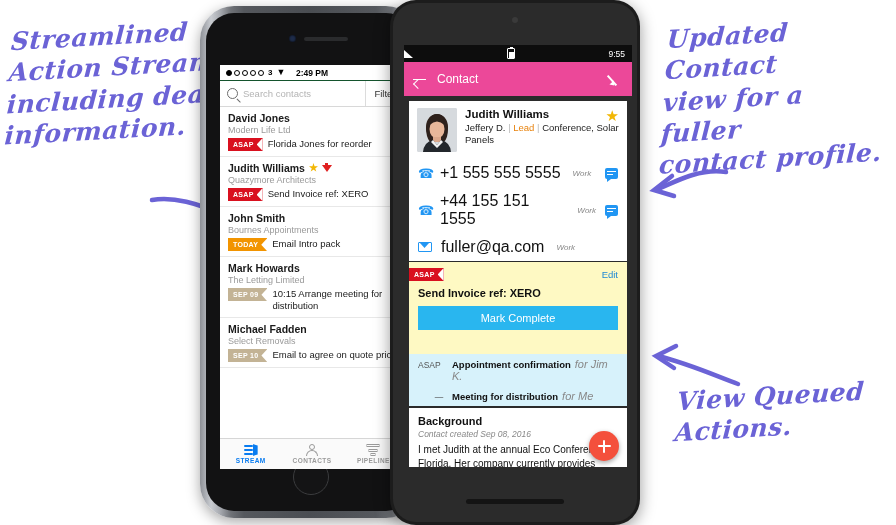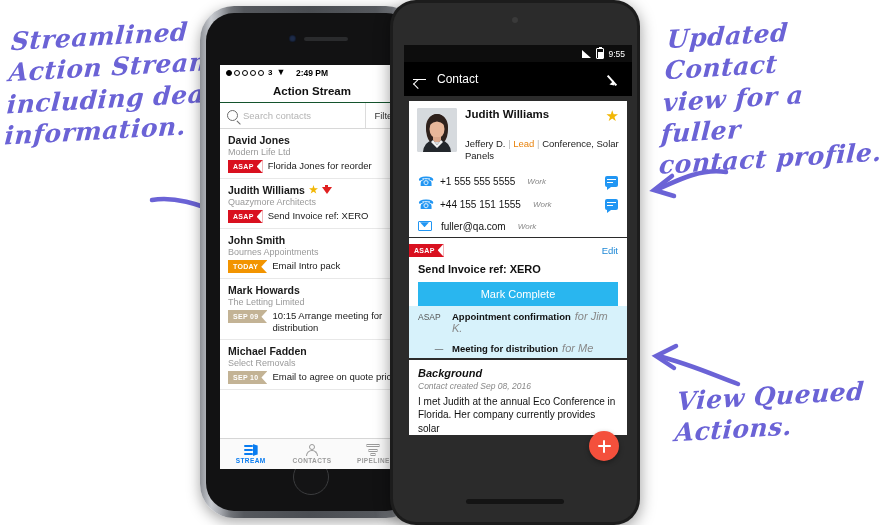--- a/index.html
+++ b/index.html
@@ -107,76 +107,76 @@
   .android{
     position:absolute;left:390px;top:0;width:250px;height:525px;
     border-radius:26px;background:#1c1c1c;
     box-shadow:0 4px 16px rgba(0,0,0,.4);
   }
   .and-face{position:absolute;left:3px;top:3px;right:3px;bottom:3px;border-radius:23px;background:#2b2b2b;}
   .and-cam{position:absolute;left:50%;top:14px;margin-left:-3px;width:6px;height:6px;border-radius:50%;background:#3a3a3a;}
   .and-grill{position:absolute;left:50%;bottom:18px;margin-left:-49px;width:98px;height:5px;border-radius:3px;background:#141414;}
   .and-screen{position:absolute;left:11px;top:42px;width:228px;height:422px;background:#fff;overflow:hidden;}
 
-  .and-status{height:17px;background:#0d0d0d;display:flex;align-items:center;justify-content:flex-end;gap:4px;padding-right:7px;color:#fff;font-size:8.5px;}
+  .and-status{height:17px;background:#0d0d0d;display:flex;align-items:center;justify-content:space-between;gap:4px;padding-right:7px;color:#fff;font-size:8.5px;}
   .and-sig{width:10px;height:9px;position:relative;}
   .and-sig:before{content:"";position:absolute;left:0;bottom:0;width:0;height:0;border-left:9px solid #fff;border-top:8px solid transparent;}
   .and-batt{width:6px;height:9px;border:1.2px solid #fff;border-radius:1px;position:relative;}
   .and-batt:before{content:"";position:absolute;left:1.5px;top:-2.4px;width:3px;height:1.6px;background:#fff;}
   .and-batt:after{content:"";position:absolute;left:.5px;right:.5px;bottom:.5px;height:60%;background:#fff;}
 
-  .and-appbar{height:26px;background:#000000;display:flex;align-items:center;padding:4px 9px;gap:11px;}
+  .and-appbar{height:26px;background:#ec4899;display:flex;align-items:center;padding:4px 9px;gap:11px;}
   .back-arrow{width:13px;height:11px;position:relative;flex:none;}
   .back-arrow:before{content:"";position:absolute;left:0;top:5px;width:13px;height:1.6px;background:#fff;}
   .back-arrow:after{content:"";position:absolute;left:0;top:3px;width:6px;height:6px;border-left:1.6px solid #fff;border-bottom:1.6px solid #fff;transform:rotate(45deg);transform-origin:left bottom;}
   .and-title{color:#fff;font-size:12px;flex:1;}
   .pencil{width:13px;height:13px;position:relative;flex:none;}
   .pencil:before{content:"";position:absolute;left:1px;top:1px;width:2px;height:13px;background:#fff;transform:rotate(-42deg);transform-origin:center;}
   .pencil:after{content:"";position:absolute;left:0px;bottom:0px;width:0;height:0;border-left:3px solid transparent;border-right:3px solid transparent;border-top:4px solid #fff;transform:rotate(-42deg);}
 
   .and-body{height:379px;background:#2b2b2b;padding:5px 5px 0 5px;box-sizing:border-box;overflow:hidden;position:relative;}
   .card{background:#fff;}
 
   .profile{display:flex;gap:8px;padding:7px 8px 7px 8px;position:relative;}
   .avatar{width:40px;height:44px;flex:none;border-radius:2px;overflow:hidden;background:#cfd3d8;position:relative;}
   .p-name{font-size:11.5px;font-weight:bold;color:#111;}
   .p-role{font-size:9.5px;color:#222;line-height:1.3;margin-top:1px;}
-  .p-meta{font-size:9.5px;color:#222;line-height:1.3;margin-top:18px;}
+  .p-meta{font-size:9.5px;color:#222;line-height:1.3;margin-top:2px;}
   .p-meta .lead{color:#e8820c;}
   .p-meta .sep{color:#bbb;}
   .p-star{position:absolute;right:8px;top:7px;color:#f2b705;font-size:15px;line-height:1;}
 
   .crow{display:flex;align-items:center;gap:9px;padding:5px 9px;background:#fff;}
-  .crow .ctext{font-size:10px;color:#111;}
+  .crow .ctext{font-size:16px;color:#111;}
   .crow .ctype{font-size:8px;color:#888;font-style:italic;margin-left:3px;}
   .ico-phone{width:13px;height:13px;flex:none;position:relative;color:#2196f3;font-size:13px;line-height:13px;}
   .ico-mail{width:14px;height:10px;flex:none;border:1.4px solid #2196f3;border-radius:1px;box-sizing:border-box;position:relative;}
   .ico-mail:after{content:"";position:absolute;left:1px;top:0px;width:9px;height:5px;border-left:1.4px solid #2196f3;border-right:1.4px solid #2196f3;transform:skewX(0) rotate(0);
     clip-path:polygon(0 0,100% 0,50% 100%);background:#2196f3;border:none;}
   .sms{margin-left:auto;width:13px;height:11px;flex:none;background:#2196f3;border-radius:2px;position:relative;}
   .sms:after{content:"";position:absolute;left:2px;bottom:-3px;width:0;height:0;border-left:4px solid #2196f3;border-bottom:3px solid transparent;}
   .sms b{position:absolute;left:2px;height:1.2px;background:#fff;display:block;}
   .sms b:nth-child(1){top:3px;width:9px;}
   .sms b:nth-child(2){top:6px;width:6px;}
 
-  .action-card{background:#ffffff;padding:0 0 0 0;margin-top:1px;}
+  .action-card{background:#fef9c3;padding:0 0 24px 0;margin-top:1px;}
   .ac-top{display:flex;align-items:center;padding-top:6px;}
   .ac-edit{margin-left:auto;margin-right:9px;font-size:9.5px;color:#1e88d6;}
   .ac-title{font-size:11px;font-weight:bold;color:#111;padding:6px 9px 0 9px;}
   .mark-btn{margin:7px 9px 0 9px;background:#29b6ef;color:#fff;text-align:center;font-size:11px;padding:6px 0;}
 
   .queued{background:#d7f2fb;}
   .q-row{display:flex;align-items:baseline;gap:0;padding:4px 9px;}
   .q-when{width:34px;flex:none;font-size:8.5px;color:#555;}
   .q-when.dash{text-align:center;padding-left:8px;box-sizing:border-box;}
   .q-text{font-size:9.5px;font-weight:bold;color:#111;}
   .q-for{font-size:11px;color:#888;font-style:italic;margin-left:4px;font-weight:normal;text-align:center;}
 
   .bg-card{background:#fff;padding:7px 9px 0 9px;margin-top:2px;}
-  .bg-title{font-size:11px;font-weight:bold;color:#111;font-style:italic;}
+  .bg-title{font-size:11px;font-weight:bold;color:#111;}
   .bg-sub{font-size:8.5px;color:#888;font-style:italic;margin-top:2px;}
   .bg-text{font-size:10px;color:#111;line-height:1.35;margin-top:4px;}
 
   .fab{position:absolute;right:13px;bottom:14px;width:30px;height:30px;border-radius:50%;
     background:#f4503c;box-shadow:0 2px 5px rgba(0,0,0,.35);display:flex;align-items:center;justify-content:center;}
   .fab b{position:absolute;background:#fff;border-radius:1px;}
   .fab b:nth-child(1){width:13px;height:2px;}
   .fab b:nth-child(2){width:2px;height:13px;}
 </style>
 </head>
@@ -208,23 +208,20 @@
               <i></i>
               <i></i>
               <i></i>
           </span>
           <span class="ios-carrier">3</span>
           <span class="ios-wifi">▼</span>
           <span class="ios-time">2:49 PM</span>
           <span class="ios-batt">☾</span>
         </div>
 
-        <div class="ios-navbar">
-          <span class="ios-title">Action Stream</span>
-        </div>
 
         <div class="search-row">
           <div class="search-box">
             <span class="search-icon"></span>
             <span class="search-ph">Search contacts</span>
           </div>
           <div class="filter-btn">Filter</div>
         </div>
 
         <div class="stream" id="stream-list">

